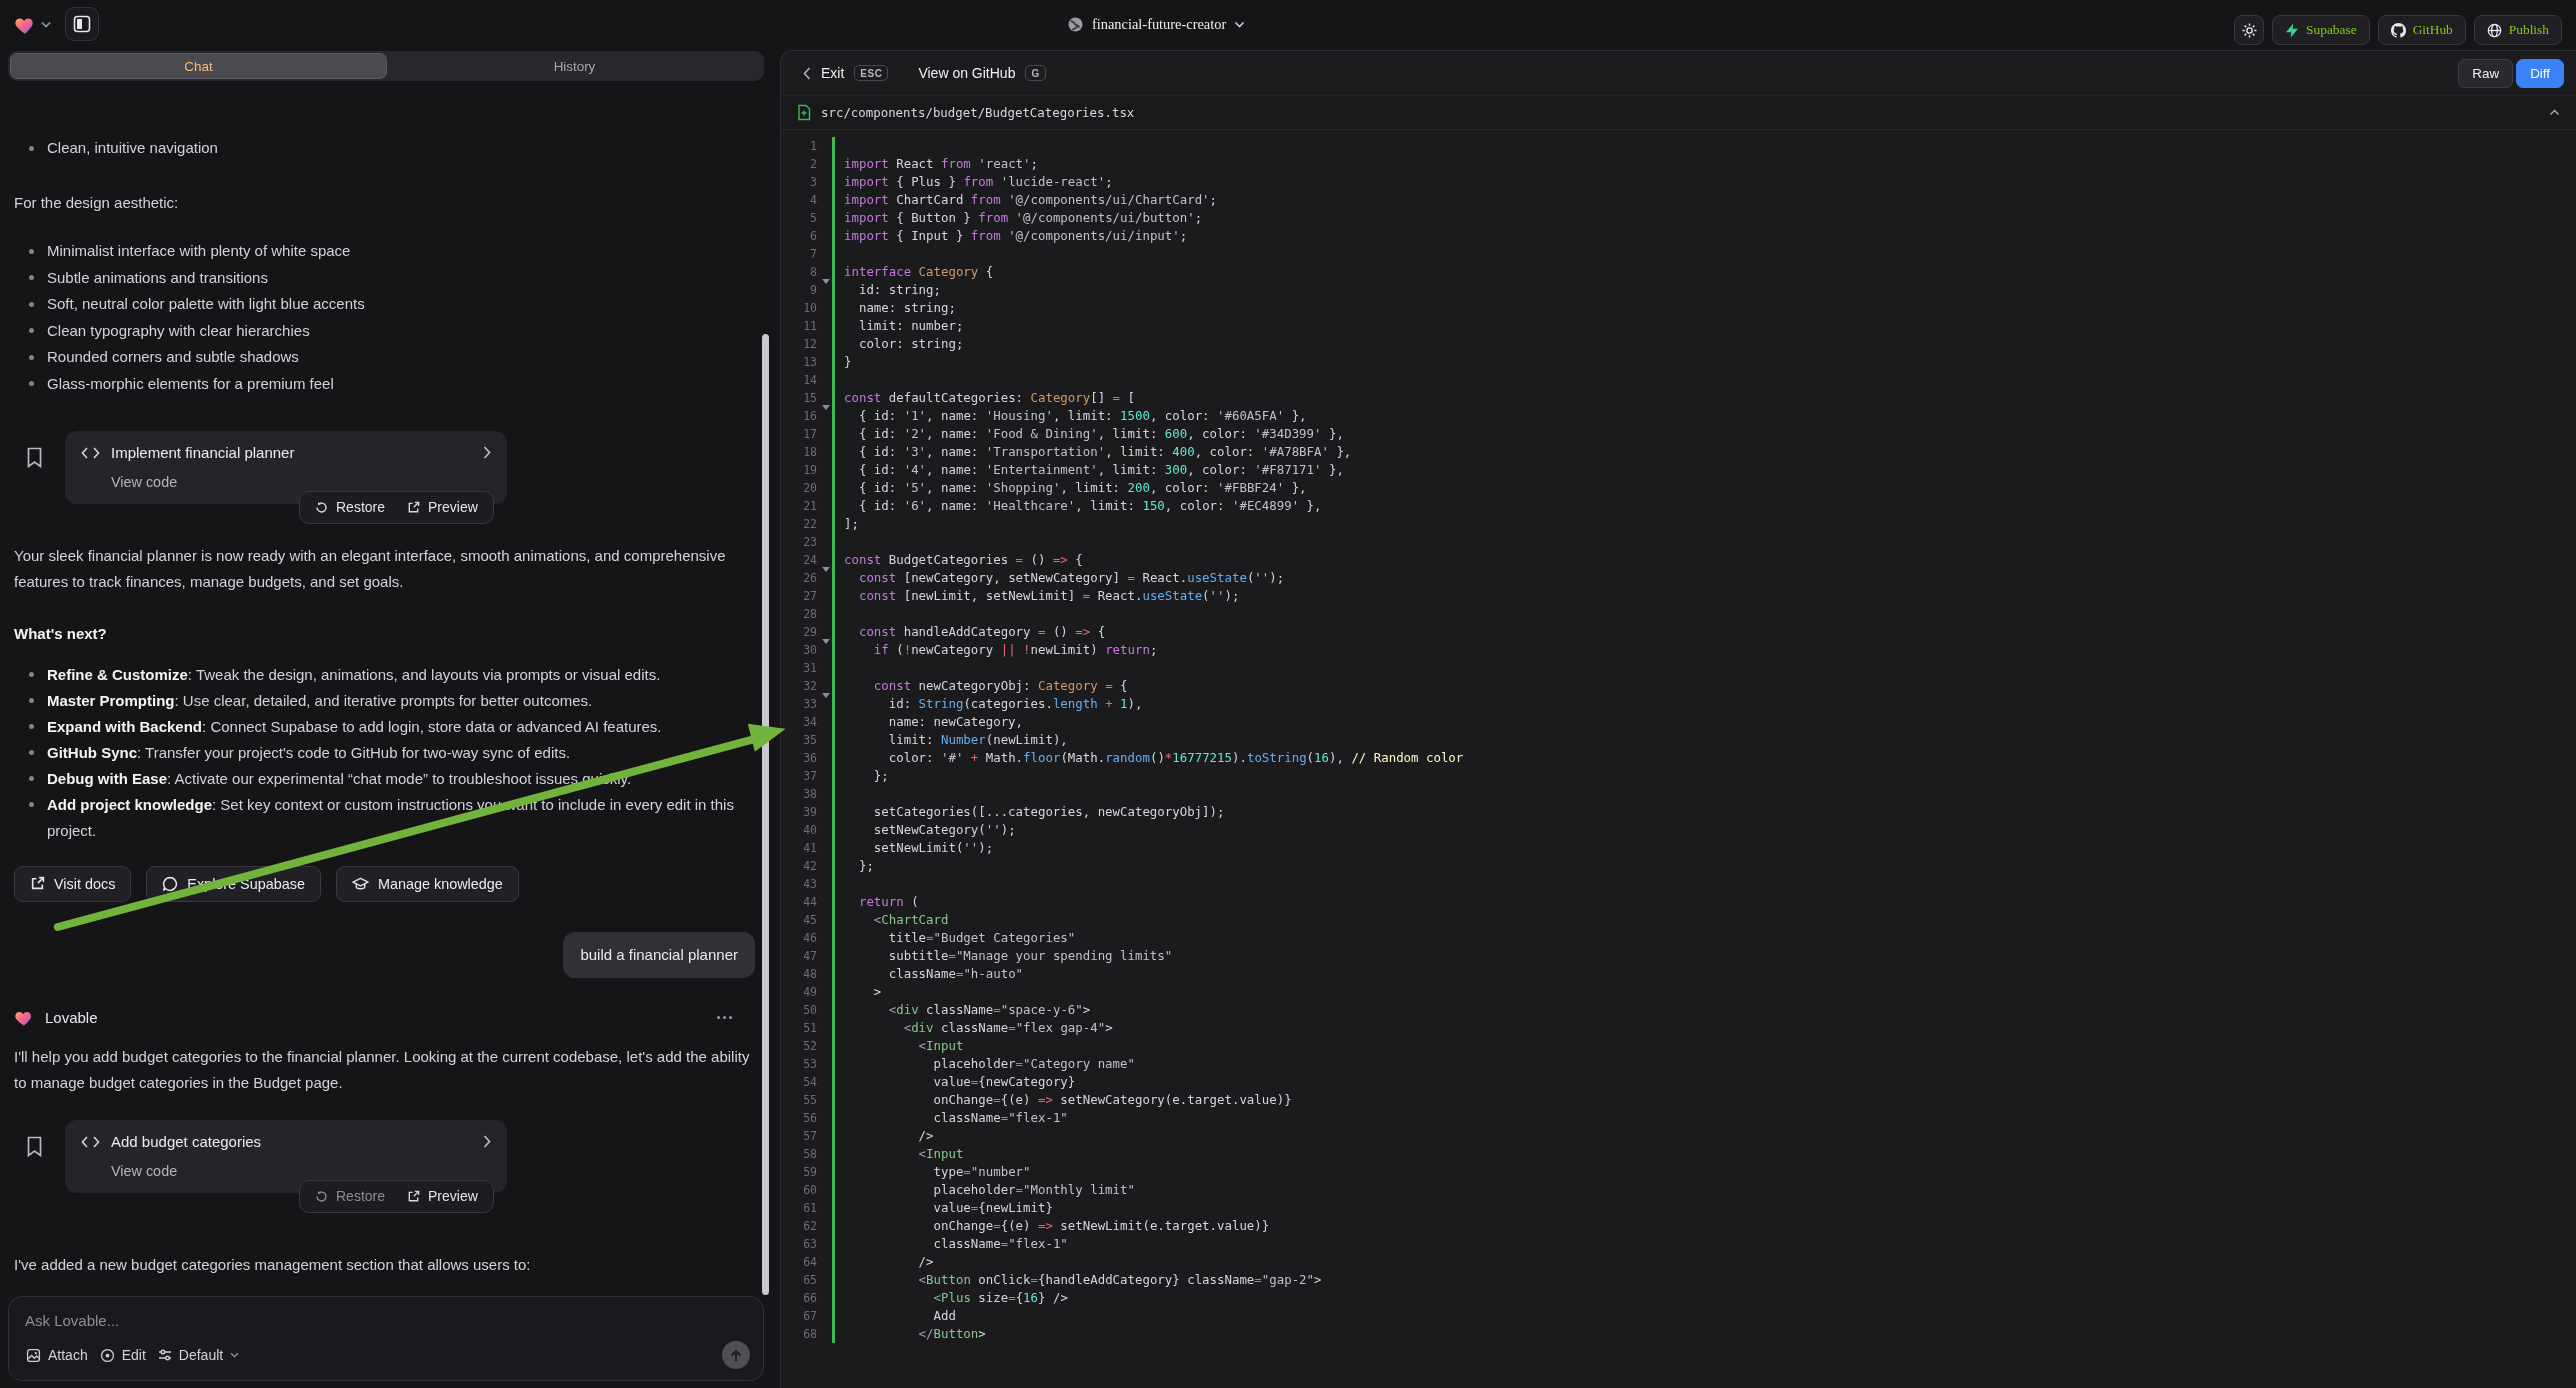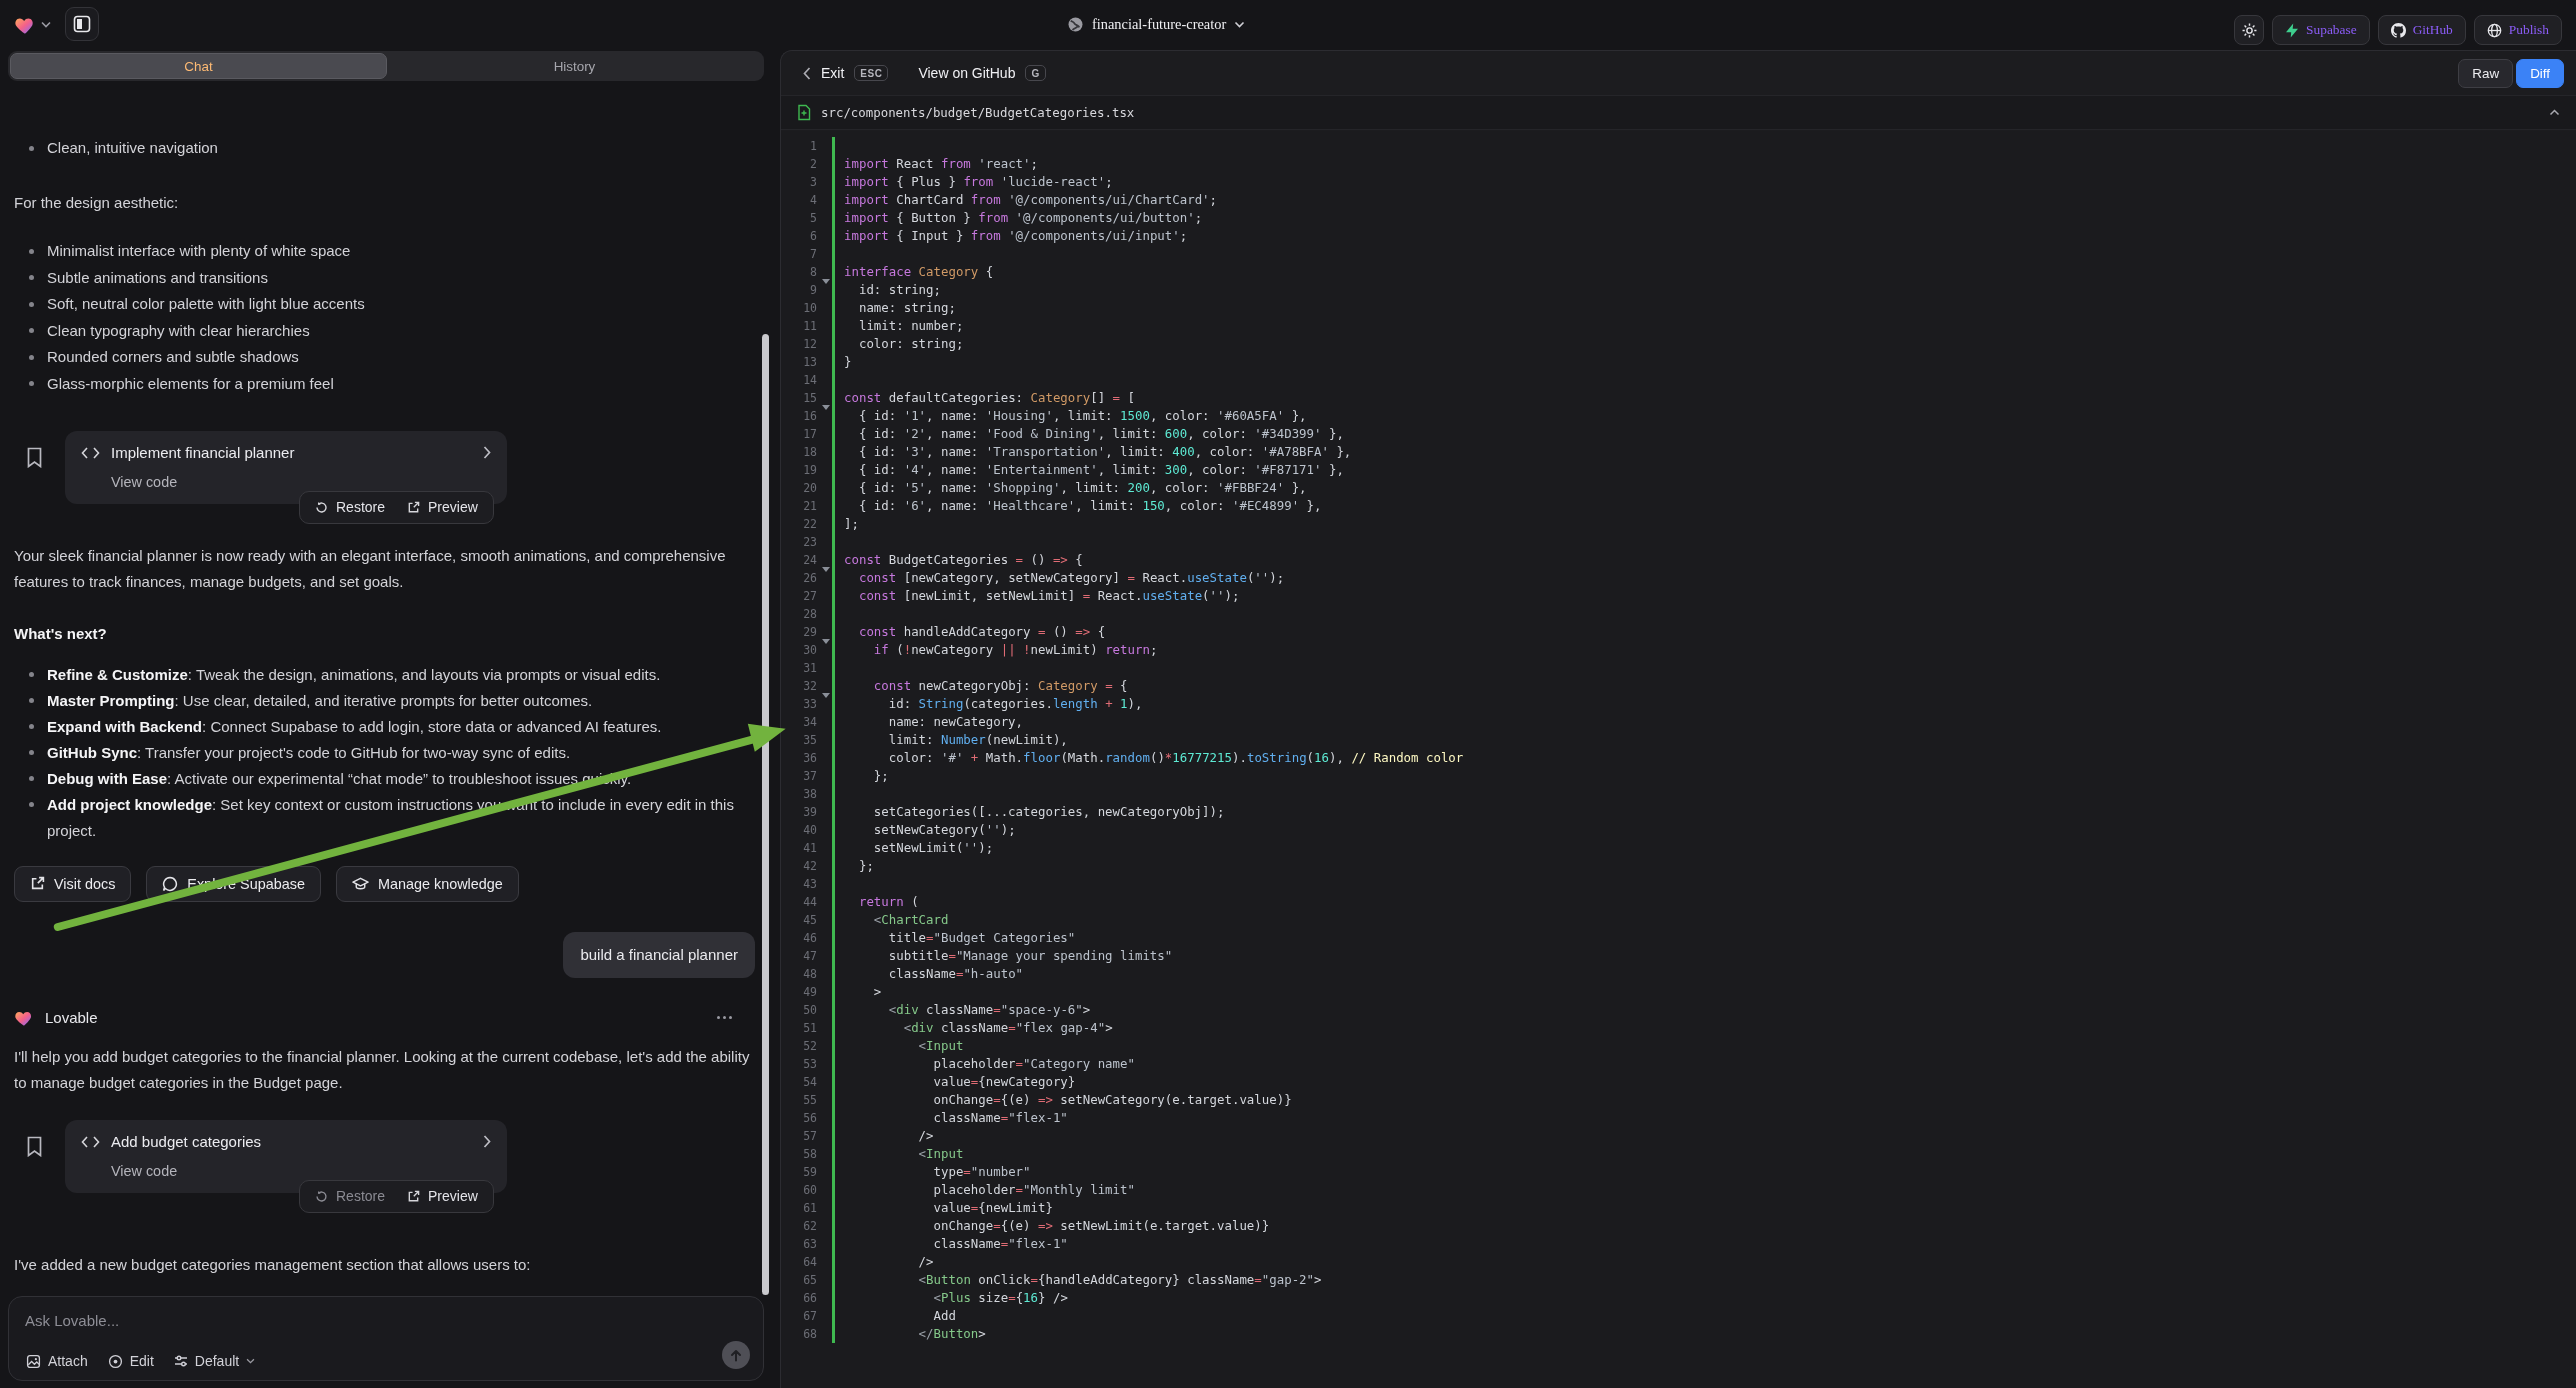--- a/index.html
+++ b/index.html
@@ -7,21 +7,21 @@
   body { font-family:"Liberation Sans", sans-serif; }
   .app { position:relative; width:2576px; height:1388px; background:#151518; overflow:hidden; }
 
   
   .topbar { position:absolute; top:0; left:0; right:0; height:48px; display:flex; align-items:center; padding:0 14px;font-family:Liberation Serif, serif; }
   .logo-wrap { display:flex; align-items:center; gap:5px; cursor:pointer; }
   .icon-btn { width:34px; height:34px; border:1px solid #333338; border-radius:9px; display:flex; align-items:center; justify-content:center; background:#1b1b1f; margin-left:14px; }
   .proj { position:absolute; left:1067px; top:0; height:48px; display:flex; align-items:center; gap:8px; }
   .proj-name { color:#f0f0f3; font-size:14.4px; }
   .top-actions { margin-left:auto; display:flex; align-items:center; gap:8px; }
-  .tb-btn { height:30px; padding:0 12px; display:flex; align-items:center; gap:7px; background:#202024; border:1px solid #37373c; border-radius:8px; color:#8b5cf6; font-size:13.4px;margin-top:12px; }
+  .tb-btn { height:30px; padding:0 12px; display:flex; align-items:center; gap:7px; background:#202024; border:1px solid #37373c; border-radius:8px; color:#84cc16; font-size:13.4px;margin-top:12px; }
   .tb-icon-btn { width:30px; height:30px; padding:0; justify-content:center; }
 
   
   .chat-panel { position:absolute; top:48px; left:0; width:772px; bottom:0; }
   .tabs { margin:3px 8px 0; height:30px; background:#28282c; border-radius:9px; display:flex; padding:2px; }
   .tab { flex:1; display:flex; align-items:center; justify-content:center; font-size:13.4px; color:#a6a6ad; border-radius:7px; }
   .tab.active { background:#4a4a50; color:#fdba74; border:1px solid #5a5a60; }
   .chat-scroll { position:absolute; top:80px; left:0; right:0; bottom:94px; padding:0 14px; overflow:hidden; font-size:15px; line-height:26px; color:#d3d3d8; }
   .b-list { list-style:none; }
   .b-list li { position:relative; padding-left:33px; }
@@ -42,21 +42,21 @@
   .action-row { display:flex; gap:15px; margin-top:22px; }
   .action-btn { height:36px; padding:0 15px; border:1px solid #3a3a40; background:#202025; border-radius:9px; display:flex; align-items:center; gap:9px; font-size:14.4px; color:#ececf0; }
   .bubble-row { display:flex; justify-content:flex-end; margin:30px 3px 0 0; }
   .bubble { background:#303036; border-radius:12px; padding:10px 17px; font-size:15px; color:#eaeaee; line-height:26px; }
   .assistant-row { display:flex; align-items:center; gap:11px; margin-top:27px; }
   .assistant-name { font-size:15px; color:#e9e9ed; }
   .dots-btn { margin-left:auto; margin-right:26px; display:flex; gap:3px; }
   .dots-btn i { width:3px; height:3px; border-radius:50%; background:#9a9aa2; }
   .composer { position:absolute; left:8px; width:756px; bottom:7px; height:85px; background:#1a1a1e; border:1px solid #313136; border-radius:14px; padding:15px 16px; }
   .composer-ph { color:#8e8e96; font-size:15px; }
-  .composer-row { position:absolute; left:17px; right:13px; bottom:11px; display:flex; align-items:flex-end; gap:20px; color:#d2d2d8; font-size:14px; }
+  .composer-row { position:absolute; left:17px; right:13px; bottom:11px; display:flex; align-items:center; gap:12px; color:#d2d2d8; font-size:14px; }
   .comp-item { display:flex; align-items:center; gap:7px; }
   .send-btn { margin-left:auto; width:28px; height:28px; border-radius:50%; background:#4f4f56; display:flex; align-items:center; justify-content:center; }
   .chat-scrollbar { position:absolute; right:3px; top:286px; width:7px; height:961px; border-radius:4px; background:#c9c9cd; z-index:6; }
 
   
   .code-panel { position:absolute; left:780px; top:50px; right:0; bottom:0; background:#1c1c1f; border:1px solid #2c2c31; border-right:none; border-bottom:none; border-radius:12px 0 0 0; overflow:hidden; }
   .cp-header { height:44px; display:flex; align-items:center; padding:0 12px 0 22px; gap:10px; }
   .cp-label { font-size:14px; color:#f0f0f4; }
   .kbd { border:1px solid #47474d; border-radius:5px; font-size:10px; padding:1.5px 5px; color:#b6b6bd; font-weight:bold; letter-spacing:0.5px; }
   .vgh { margin-left:20px; display:flex; align-items:center; gap:10px; }

